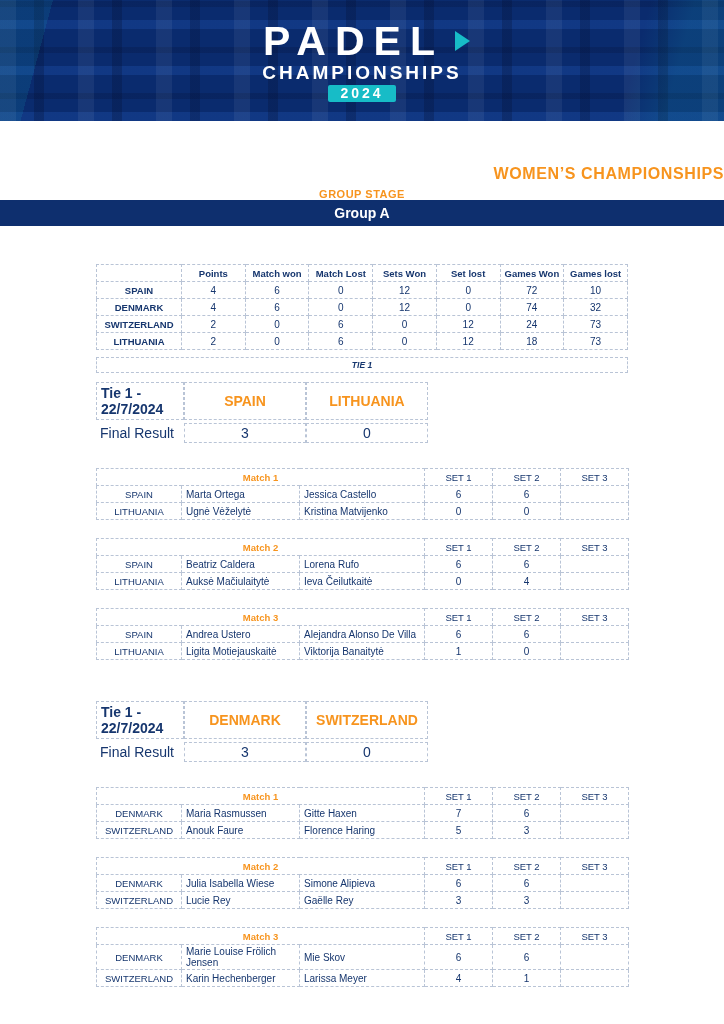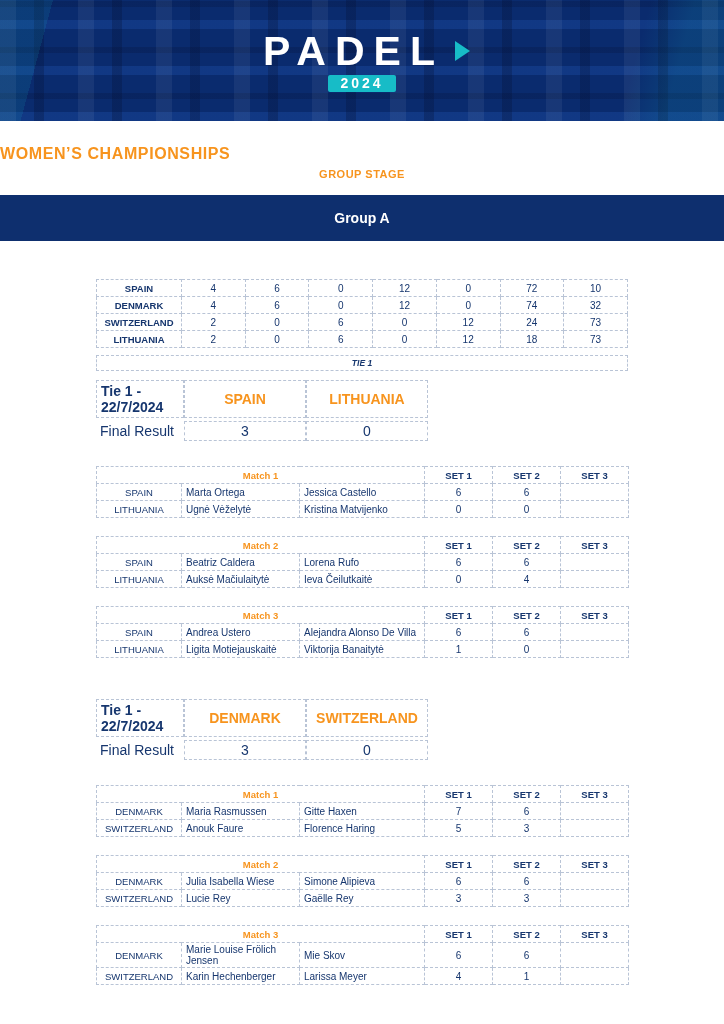--- a/index.html
+++ b/index.html
@@ -18,23 +18,23 @@
     display:flex;align-items:center;justify-content:center;
   }
   .banner-inner{text-align:center;color:#ffffff;line-height:1.08;}
   .b1{font-size:20px;font-weight:bold;letter-spacing:4px;}
   .b2-row{display:flex;align-items:center;justify-content:center;gap:17px;}
   .b2{font-size:41px;font-weight:bold;letter-spacing:9px;margin-left:9px;}
   .play-icon{width:0;height:0;border-left:15px solid #17bcc7;border-top:10px solid transparent;border-bottom:10px solid transparent;margin-left:-6px;}
   .b3{font-size:19px;font-weight:bold;letter-spacing:3px;}
   .b4{display:inline-block;font-size:14px;font-weight:bold;letter-spacing:3px;background:#17bcc7;color:#ffffff;padding:1px 12px;border-radius:2px;margin-top:2px;}
   
-  .page-title{margin-top:24px;text-align:left;color:#f7941e;font-weight:bold;font-size:16px;letter-spacing:0.6px;}
+  .page-title{margin-top:44px;text-align:right;color:#f7941e;font-weight:bold;font-size:16px;letter-spacing:0.6px;}
   .page-subtitle{margin-top:5px;text-align:center;color:#f7941e;font-weight:bold;font-size:11px;letter-spacing:0.5px;}
-  .group-bar{margin-top:15px;background:#0e2f6e;color:#ffffff;font-weight:bold;font-size:14px;text-align:center;padding:15px 0;}
+  .group-bar{background:#0e2f6e;color:#ffffff;font-weight:bold;font-size:14px;text-align:center;padding:5px 0;}
   
   .content{width:532px;margin:0 auto;}
   table{border-collapse:collapse;table-layout:fixed;width:100%;}
   td{overflow:hidden;}
   
   .standings{margin-top:38px;font-size:10px;}
   .standings td{border:1px dashed #b9c4d6;height:17px;text-align:center;padding:1px 2px;}
   .standings .hcell{font-weight:bold;font-size:9.5px;}
   .standings .team{font-weight:bold;font-size:9.5px;}
   .c-teamcol{width:85px;}
@@ -46,36 +46,37 @@
   .tie-header .tie-team{border:1px dashed #b9c4d6;color:#f7941e;font-weight:bold;text-align:center;height:17px;}
   .tie-header .fr-label{text-align:left;padding:2px 4px;height:17px;}
   .tie-header .fr-score{border:1px dashed #b9c4d6;text-align:center;height:17px;}
   .tie-header .blank{border:none;}
   .cw-label{width:88px;}.cw-team{width:122px;}.cw-rest{width:200px;}
   
   .match{font-size:10px;}
   .m1{margin-top:22px;}.mnext{margin-top:18px;}
   .match td{border:1px dashed #b9c4d6;height:17px;padding:1px 4px;}
   .match .match-title{color:#f7941e;font-weight:bold;text-align:center;font-size:9.5px;}
-  .match .set-h{font-weight:bold;text-align:center;font-size:9.5px;}
+  .match .set-h{font-weight:normal;text-align:center;font-size:9.5px;}
   .match .m-team{text-align:center;font-size:9.5px;}
   .match .player{text-align:left;font-size:10px;}
   .match .set{text-align:center;}
   .cm-team{width:85px;}.cm-p1{width:118px;}.cm-p2{width:125px;}.cm-set{width:68px;}
   .tie-block-2{margin-top:38px;}
 </style>
 </head>
 <body>
 
 <header class="banner">
   <div class="banner-inner">
     <div class="b2-row">
       <span class="b2">PADEL</span>
       <span class="play-icon"></span>
     </div>
+    <div class="b3">CHAMPIONSHIPS</div>
     <div class="b4">2024</div>
   </div>
 </header>
 
 <div class="page-title">WOMEN’S CHAMPIONSHIPS</div>
 <div class="page-subtitle">GROUP STAGE</div>
 <div class="group-bar">Group A</div>
 
 <div class="content">
 
@@ -84,20 +85,30 @@
         <col class="c-teamcol">
         <col>
         <col>
         <col>
         <col>
         <col>
         <col>
         <col>
       </colgroup>
     <tbody>
+      <tr>
+        <td class="hcell"></td>
+        <td class="hcell">Points</td>
+        <td class="hcell">Match won</td>
+        <td class="hcell">Match Lost</td>
+        <td class="hcell">Sets Won</td>
+        <td class="hcell">Set lost</td>
+        <td class="hcell">Games Won</td>
+        <td class="hcell">Games lost</td>
+      </tr>
       <tr>
         <td class="team">SPAIN</td>
         <td>4</td>
         <td>6</td>
         <td>0</td>
         <td>12</td>
         <td>0</td>
         <td>72</td>
         <td>10</td>
       </tr>

